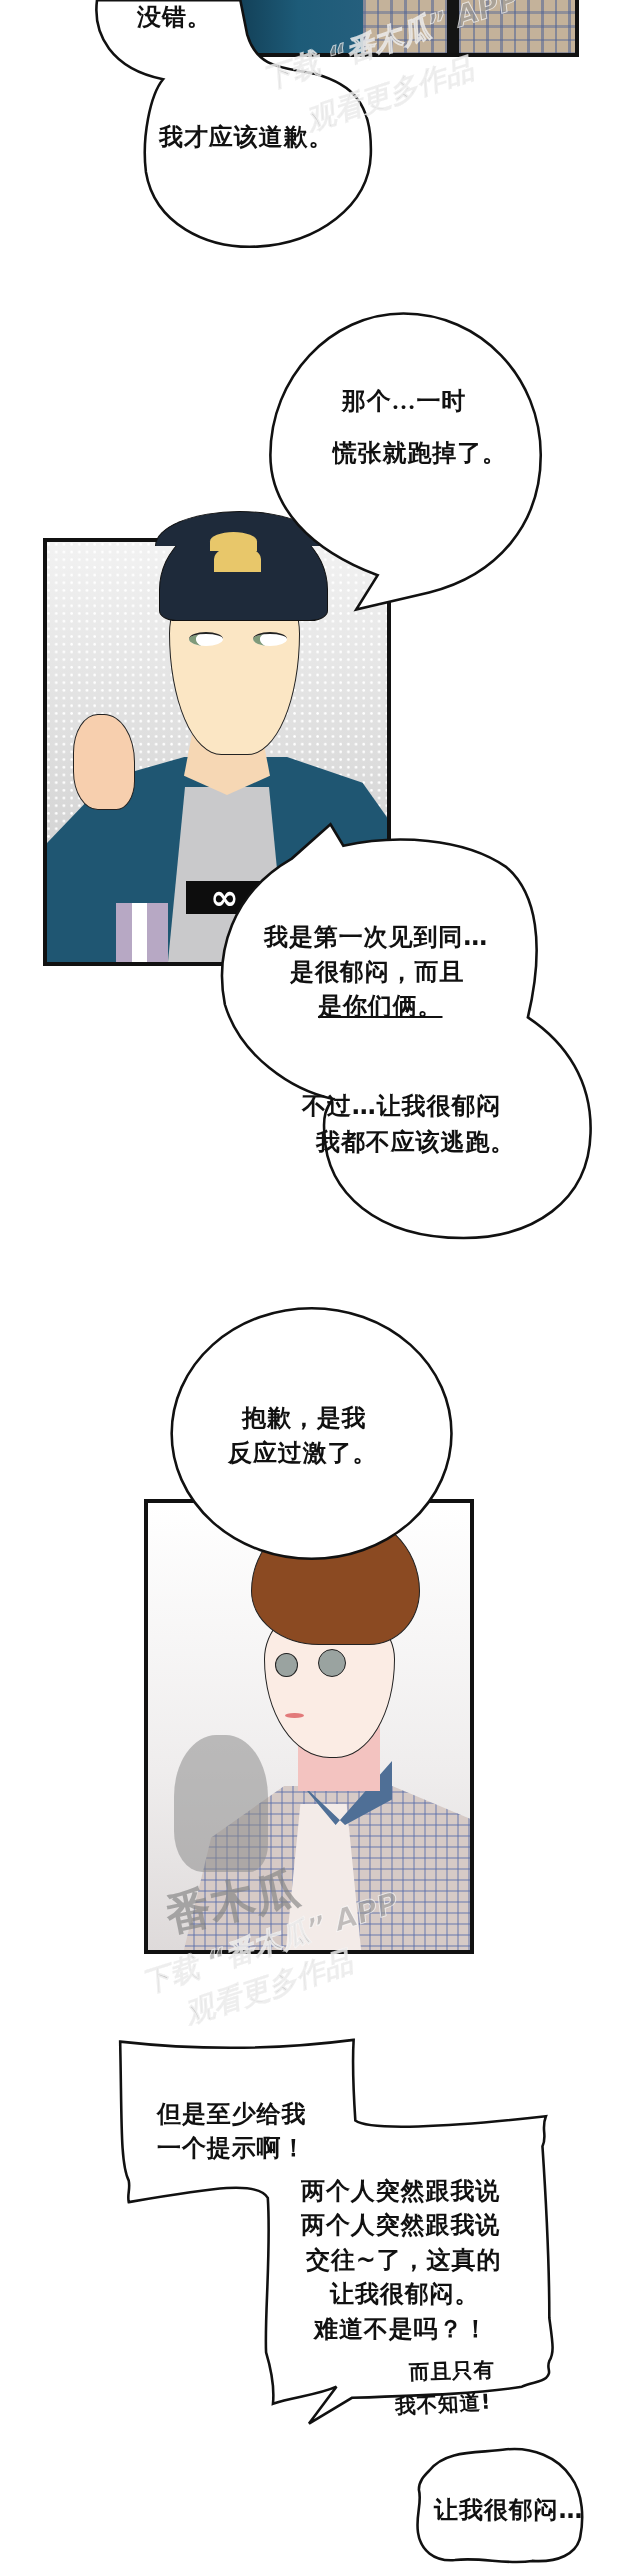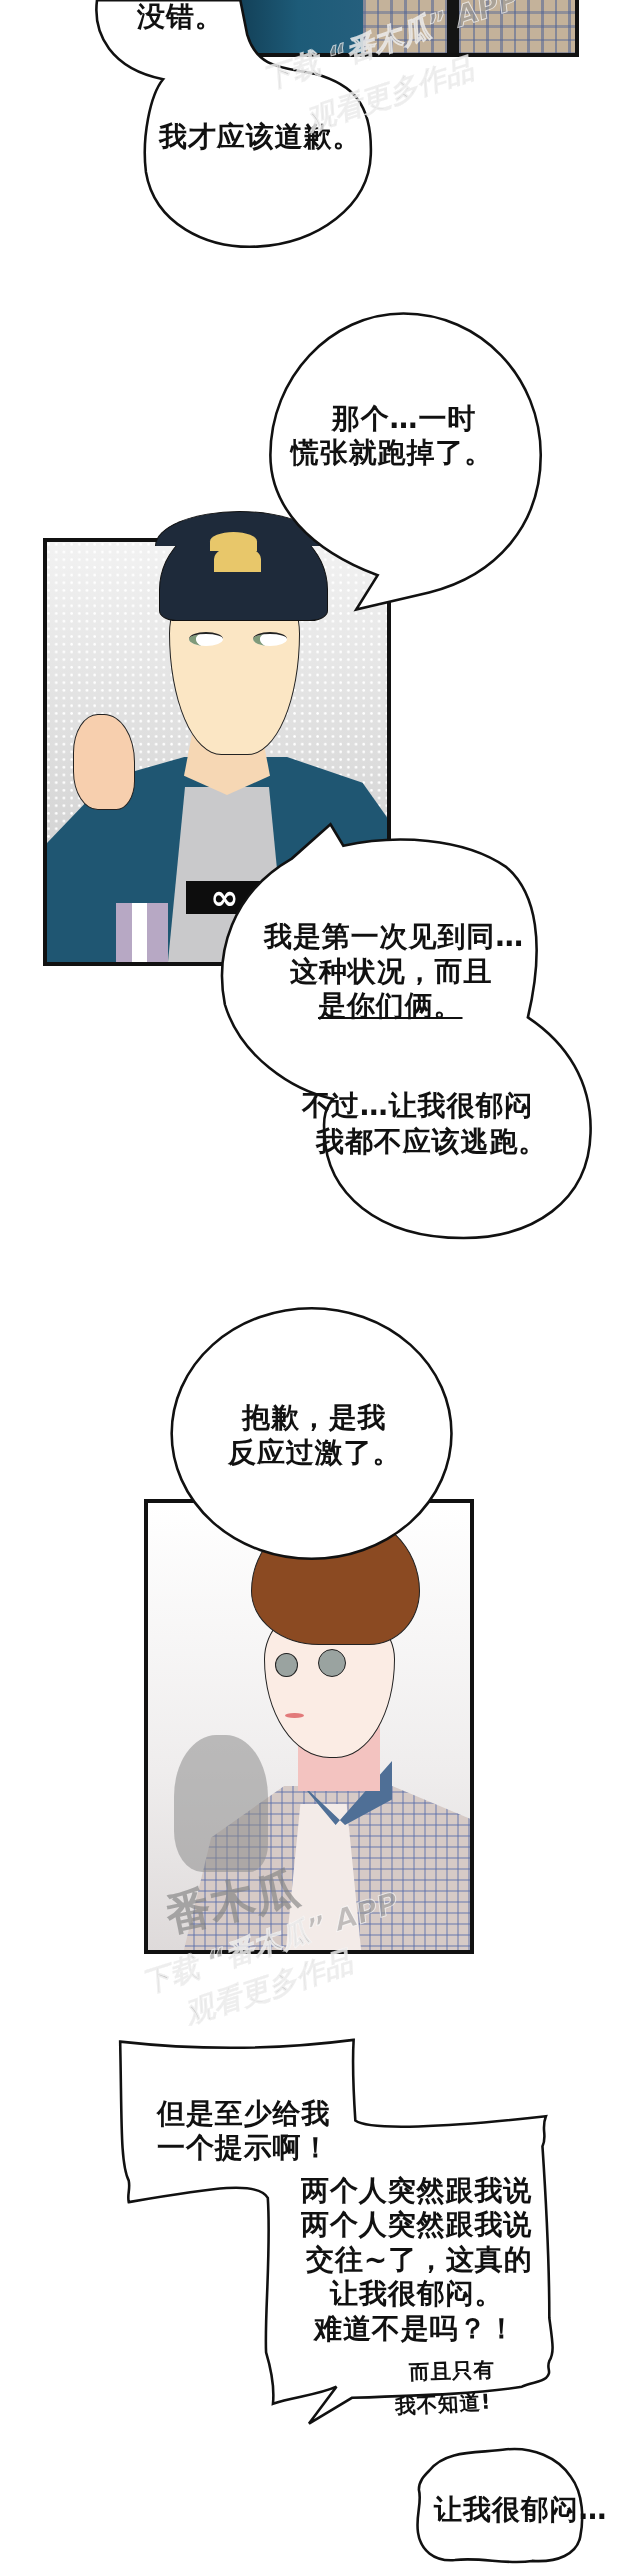--- a/index.html
+++ b/index.html
@@ -1,20 +1,20 @@
 <!DOCTYPE html>
 <html style="font-size:13.7px"><head>
 <meta charset="utf-8">
 <style>
   html, body { margin: 0; padding: 0; background: #ffffff; }
   body { width: 618px; height: 2576px; position: relative; overflow: hidden;
          font-family: "DejaVu Sans", "Liberation Sans", sans-serif; }
   .abs { position: absolute; }
   .panel { position: absolute; border: 4.3px solid #111; box-sizing: border-box; overflow: hidden; }
-  .txt { position: absolute; color: #111; font-size: 28px; line-height: 34px; white-space: nowrap;
+  .txt { position: absolute; color: #111; font-size: 24px; line-height: 34px; white-space: nowrap;
          font-weight: bold; letter-spacing: 0.9px; }
   .txt-c { text-align: center; }
   .watermark { position: absolute; color: rgba(150,150,150,0.55); font-size: 29px; font-style: italic;
                white-space: nowrap; transform: rotate(-18deg); transform-origin: left top;
                -webkit-text-stroke: 0.9px rgba(255,255,255,0.7); font-weight: bold; }
   svg { position: absolute; overflow: visible; }
 </style>
 </head>
 <body>
 
@@ -71,28 +71,28 @@
 
   <div class="abs" style="left:26px; top:172px; width:60px; height:94px; background:#f7cfae; border:1.7px solid #222; border-radius:40% 50% 30% 40%;"></div>
 </div>
 
 <div class="abs" style="left:155px; top:511px; width:167px; height:34px; background:#1e2a3a; border-radius:50% 50% 0 0 / 100% 100% 0 0; border:1.7px solid #111; border-bottom:none;"></div>
 <div class="abs" style="left:210px; top:532px; width:47px; height:19px; background:#e8c76a; border-radius:50% 50% 0 0;"></div>
 
 <svg style="left:0; top:0;" width="618" height="687" viewBox="0 0 720 800">
   <path d="M 470 365 C 560 365 630 440 630 530 C 630 610 580 670 500 690 L 415 710 L 440 670 C 360 640 315 590 315 530 C 315 440 385 365 470 365 Z" fill="#ffffff" stroke="#111" stroke-width="3"></path>
 </svg>
-<div class="txt txt-c" style="left:301px; top:402px; width:206px;">那个…一时</div>
-<div class="txt txt-c" style="left:289px; top:436px; width:206px;">慌张就跑掉了。</div>
+<div class="txt txt-c" style="left:301px; top:384px; width:206px;font-family:Liberation Serif, serif;">那个…一时</div>
+<div class="txt txt-c" style="left:301px; top:436px; width:206px;text-align:right;">慌张就跑掉了。</div>
 
 <svg style="left:0; top:0;" width="618" height="1288" viewBox="0 0 720 1500">
   <path d="M 385 960 L 400 985 C 460 972 540 975 590 1010 C 625 1040 635 1100 615 1185 C 660 1215 690 1260 688 1320 C 686 1400 620 1442 540 1442 C 440 1442 380 1390 378 1320 C 376 1300 380 1290 388 1280 C 340 1270 280 1230 262 1170 C 250 1110 270 1040 340 1000 L 385 960 Z" fill="#ffffff" stroke="#111" stroke-width="3"></path>
 </svg>
 <div class="txt" style="left:264px; top:920px;">我是第一次见到同…</div>
-<div class="txt" style="left:290px; top:955px;">这种状况，而且</div>
+<div class="txt" style="left:290px; top:955px;">是很郁闷，而且</div>
 <div class="txt" style="left:318px; top:989px;text-decoration:underline;">是你们俩。</div>
 <div class="txt" style="left:302px; top:1089px;">不过…让我很郁闷</div>
 <div class="txt" style="left:316px; top:1125px;text-align:center;">我都不应该逃跑。</div>
 
 <div class="panel" style="left:144px; top:1499px; width:330px; height:455px; background:linear-gradient(180deg,#ffffff 0%,#efeded 60%,#dedada 100%);">
 
   <div class="abs" style="left:34px; top:283px; width:292px; height:172px;
               background:
                 repeating-linear-gradient(90deg, rgba(90,110,170,.45) 0 1.7px, transparent 1.7px 11px),
                 repeating-linear-gradient(0deg, rgba(90,110,170,.45) 0 1.7px, transparent 1.7px 11px),

